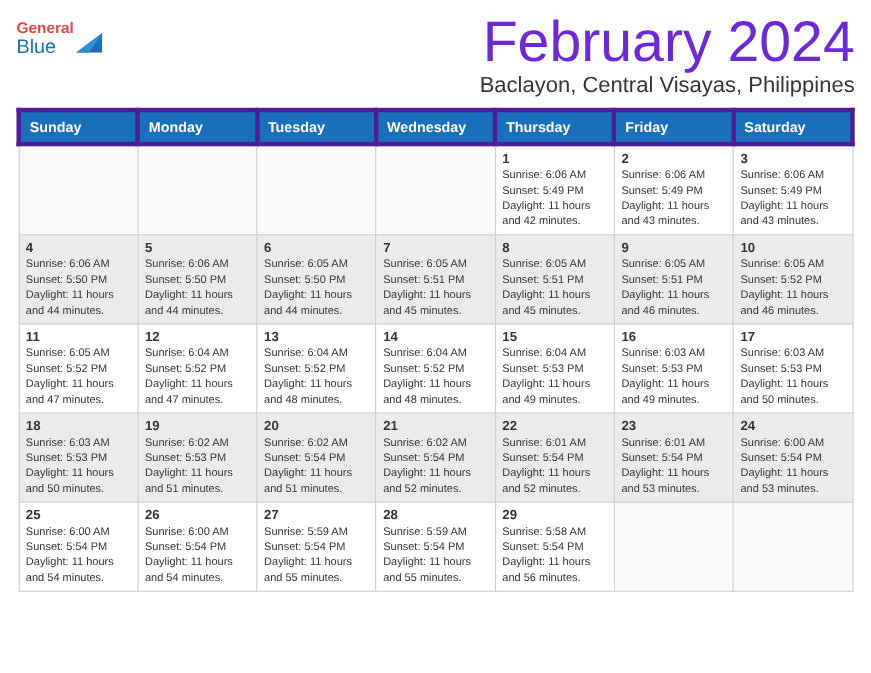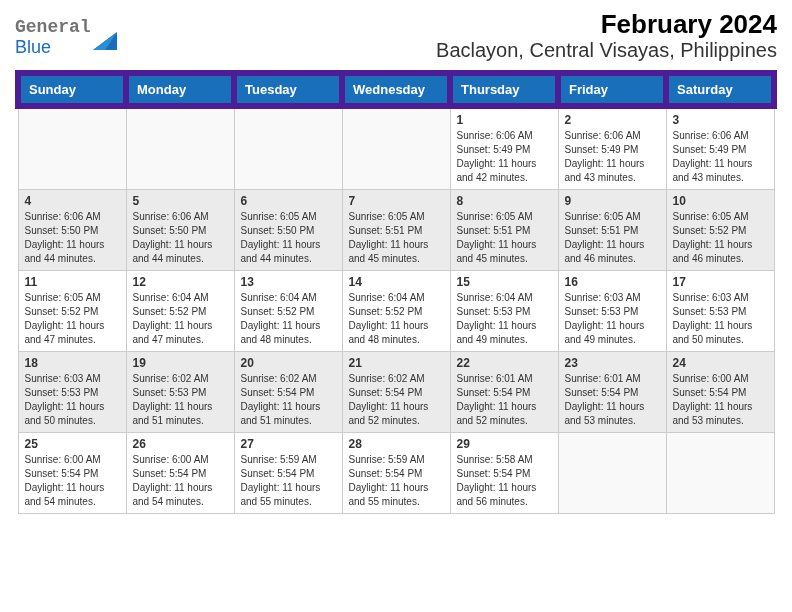--- a/index.html
+++ b/index.html
@@ -20,63 +20,62 @@
       display: flex;
       align-items: center;
       margin-top: 8px;
     }
     .logo-text {
       display: flex;
       flex-direction: column;
       line-height: 1.1;
     }
     .logo-general {
-      font-size: 18px;
+      font-size: 14px;
       font-weight: bold;
-      color: #737373;
-      font-family: Liberation Mono, monospace;
+      color: #ef4444;
     }
     .logo-blue {
       font-size: 18px;
       font-weight: normal;
       color: #1a6fbb;
     }
     .logo-icon {
       width: 24px;
       height: 28px;
       margin-left: 2px;
       margin-top: -4px;
     }
     .title-section {
       text-align: right;
     }
     .month-title {
-      font-size: 26px;
-      font-weight: bold;
-      color: #000000;
+      font-size: 52px;
+      font-weight: normal;
+      color: #6d28d9;
       line-height: 1.1;
     }
     .location-title {
       font-size: 20px;
       color: #333;
       font-weight: normal;
     }
     .calendar-table {
       width: 100%;
       border-collapse: collapse;
       table-layout: fixed;
     }
     .calendar-table th {
       background-color: #1a6fbb;
       color: #fff;
       text-align: left;
       padding: 6px 8px;
       font-size: 13px;
       font-weight: bold;
-      border: 6px solid #4c1d95;
+      border: 4px solid #4c1d95;
     }
     .calendar-table td {
       border: 1px solid #ccc;
       vertical-align: top;
       padding: 4px 6px;
       height: 80px;
       background: #fff;
     }
     .calendar-table tr:nth-child(even) td {
       background: #f5f5f5;

